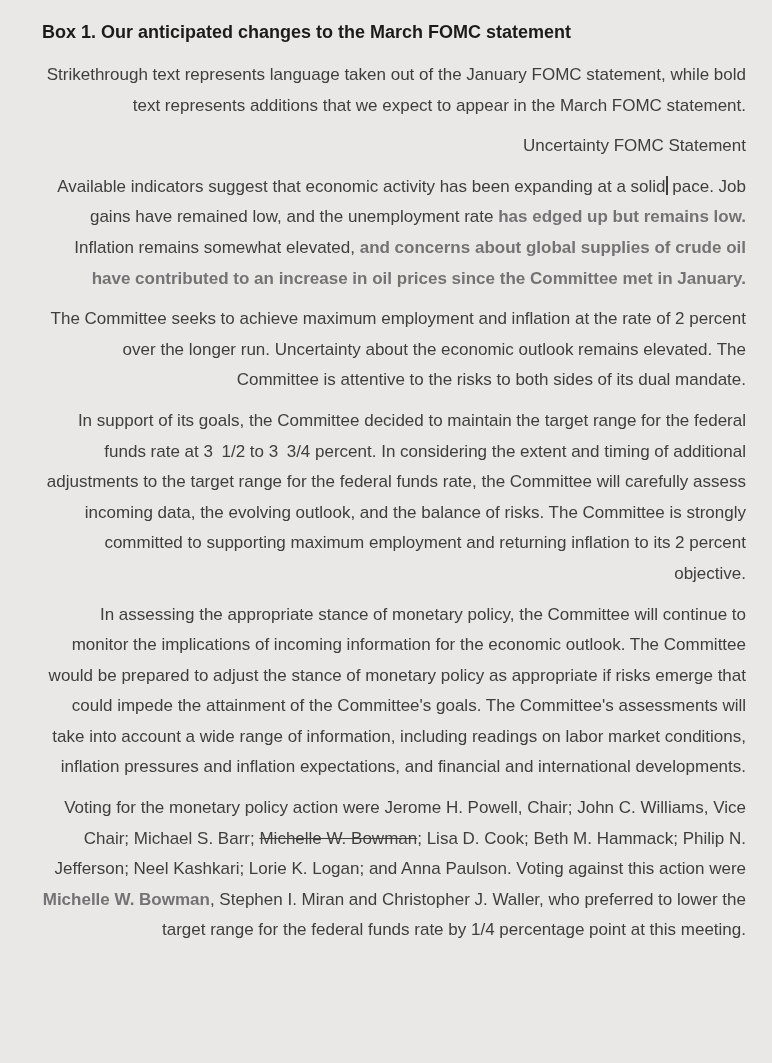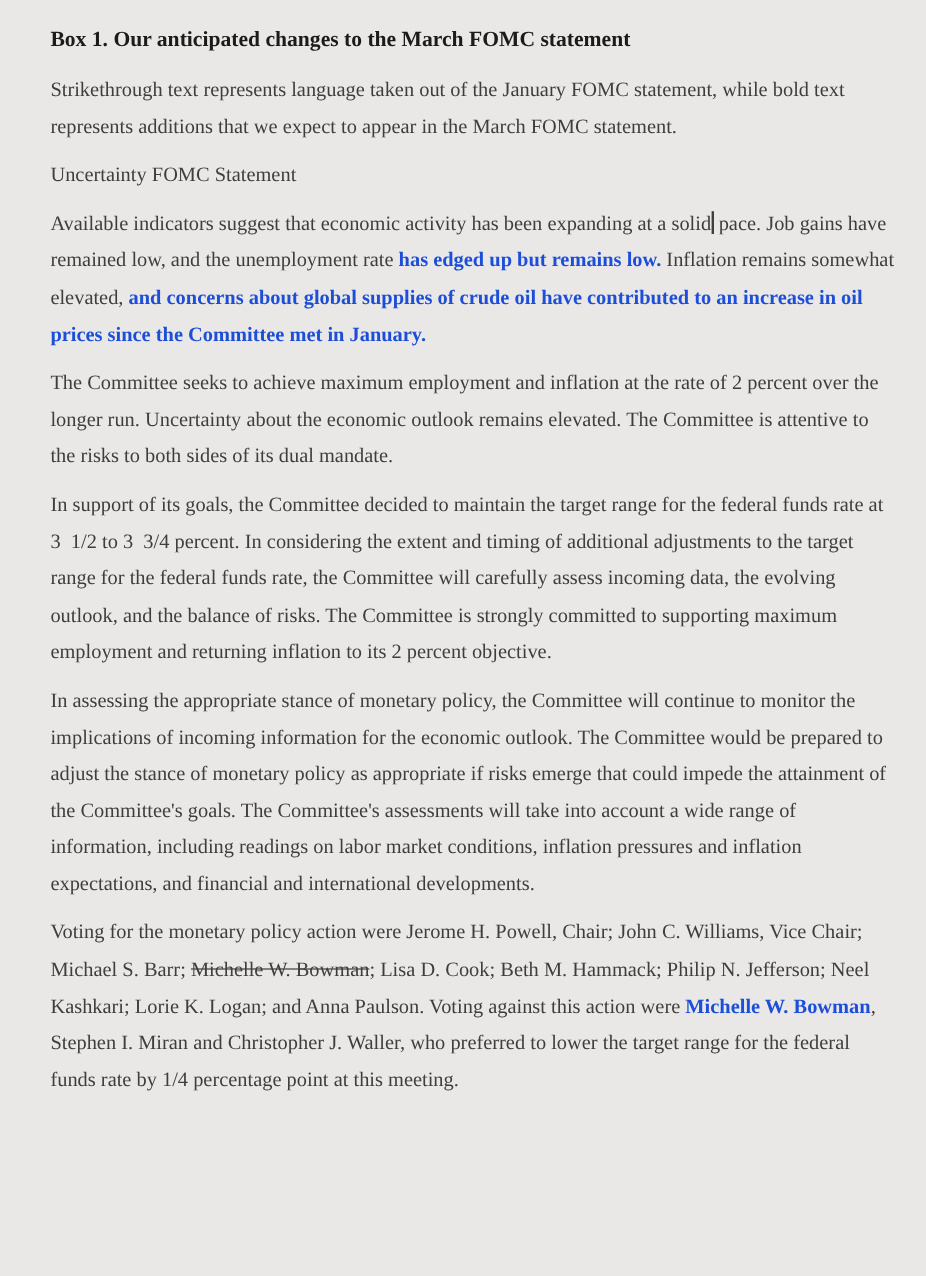--- a/index.html
+++ b/index.html
@@ -5,39 +5,40 @@
   html, body {
     margin: 0;
     padding: 0;
     background: #e9e8e6;
   }
   .doc {
     box-sizing: border-box;
     width: 772px;
     min-height: 1063px;
     padding: 14px 26px 24px 42px;
-    font-family: Liberation Serif, serif;
+    font-family: Liberation Sans, sans-serif;
     font-size: 17px;
     line-height: 30.6px;
     color: #3f3e3c;
   }
   .title {
     font-size: 18px;
     line-height: 24px;
     font-weight: 700;
     color: #1c1b1a;
     margin: 6px 0 16px 0;
   }
   p.para {
     margin: 0 0 10px 0;
+    text-align: right;
   }
   .normal { font-weight: 400; }
   .bold {
     font-weight: 700;
-    color: #1d4ed8;
+    color: #737373;
   }
   .strike {
     text-decoration: line-through;
   }
   .caret {
     display: inline-block;
     width: 2px;
     height: 19px;
     background: #3f3e3c;
     vertical-align: -3px;

